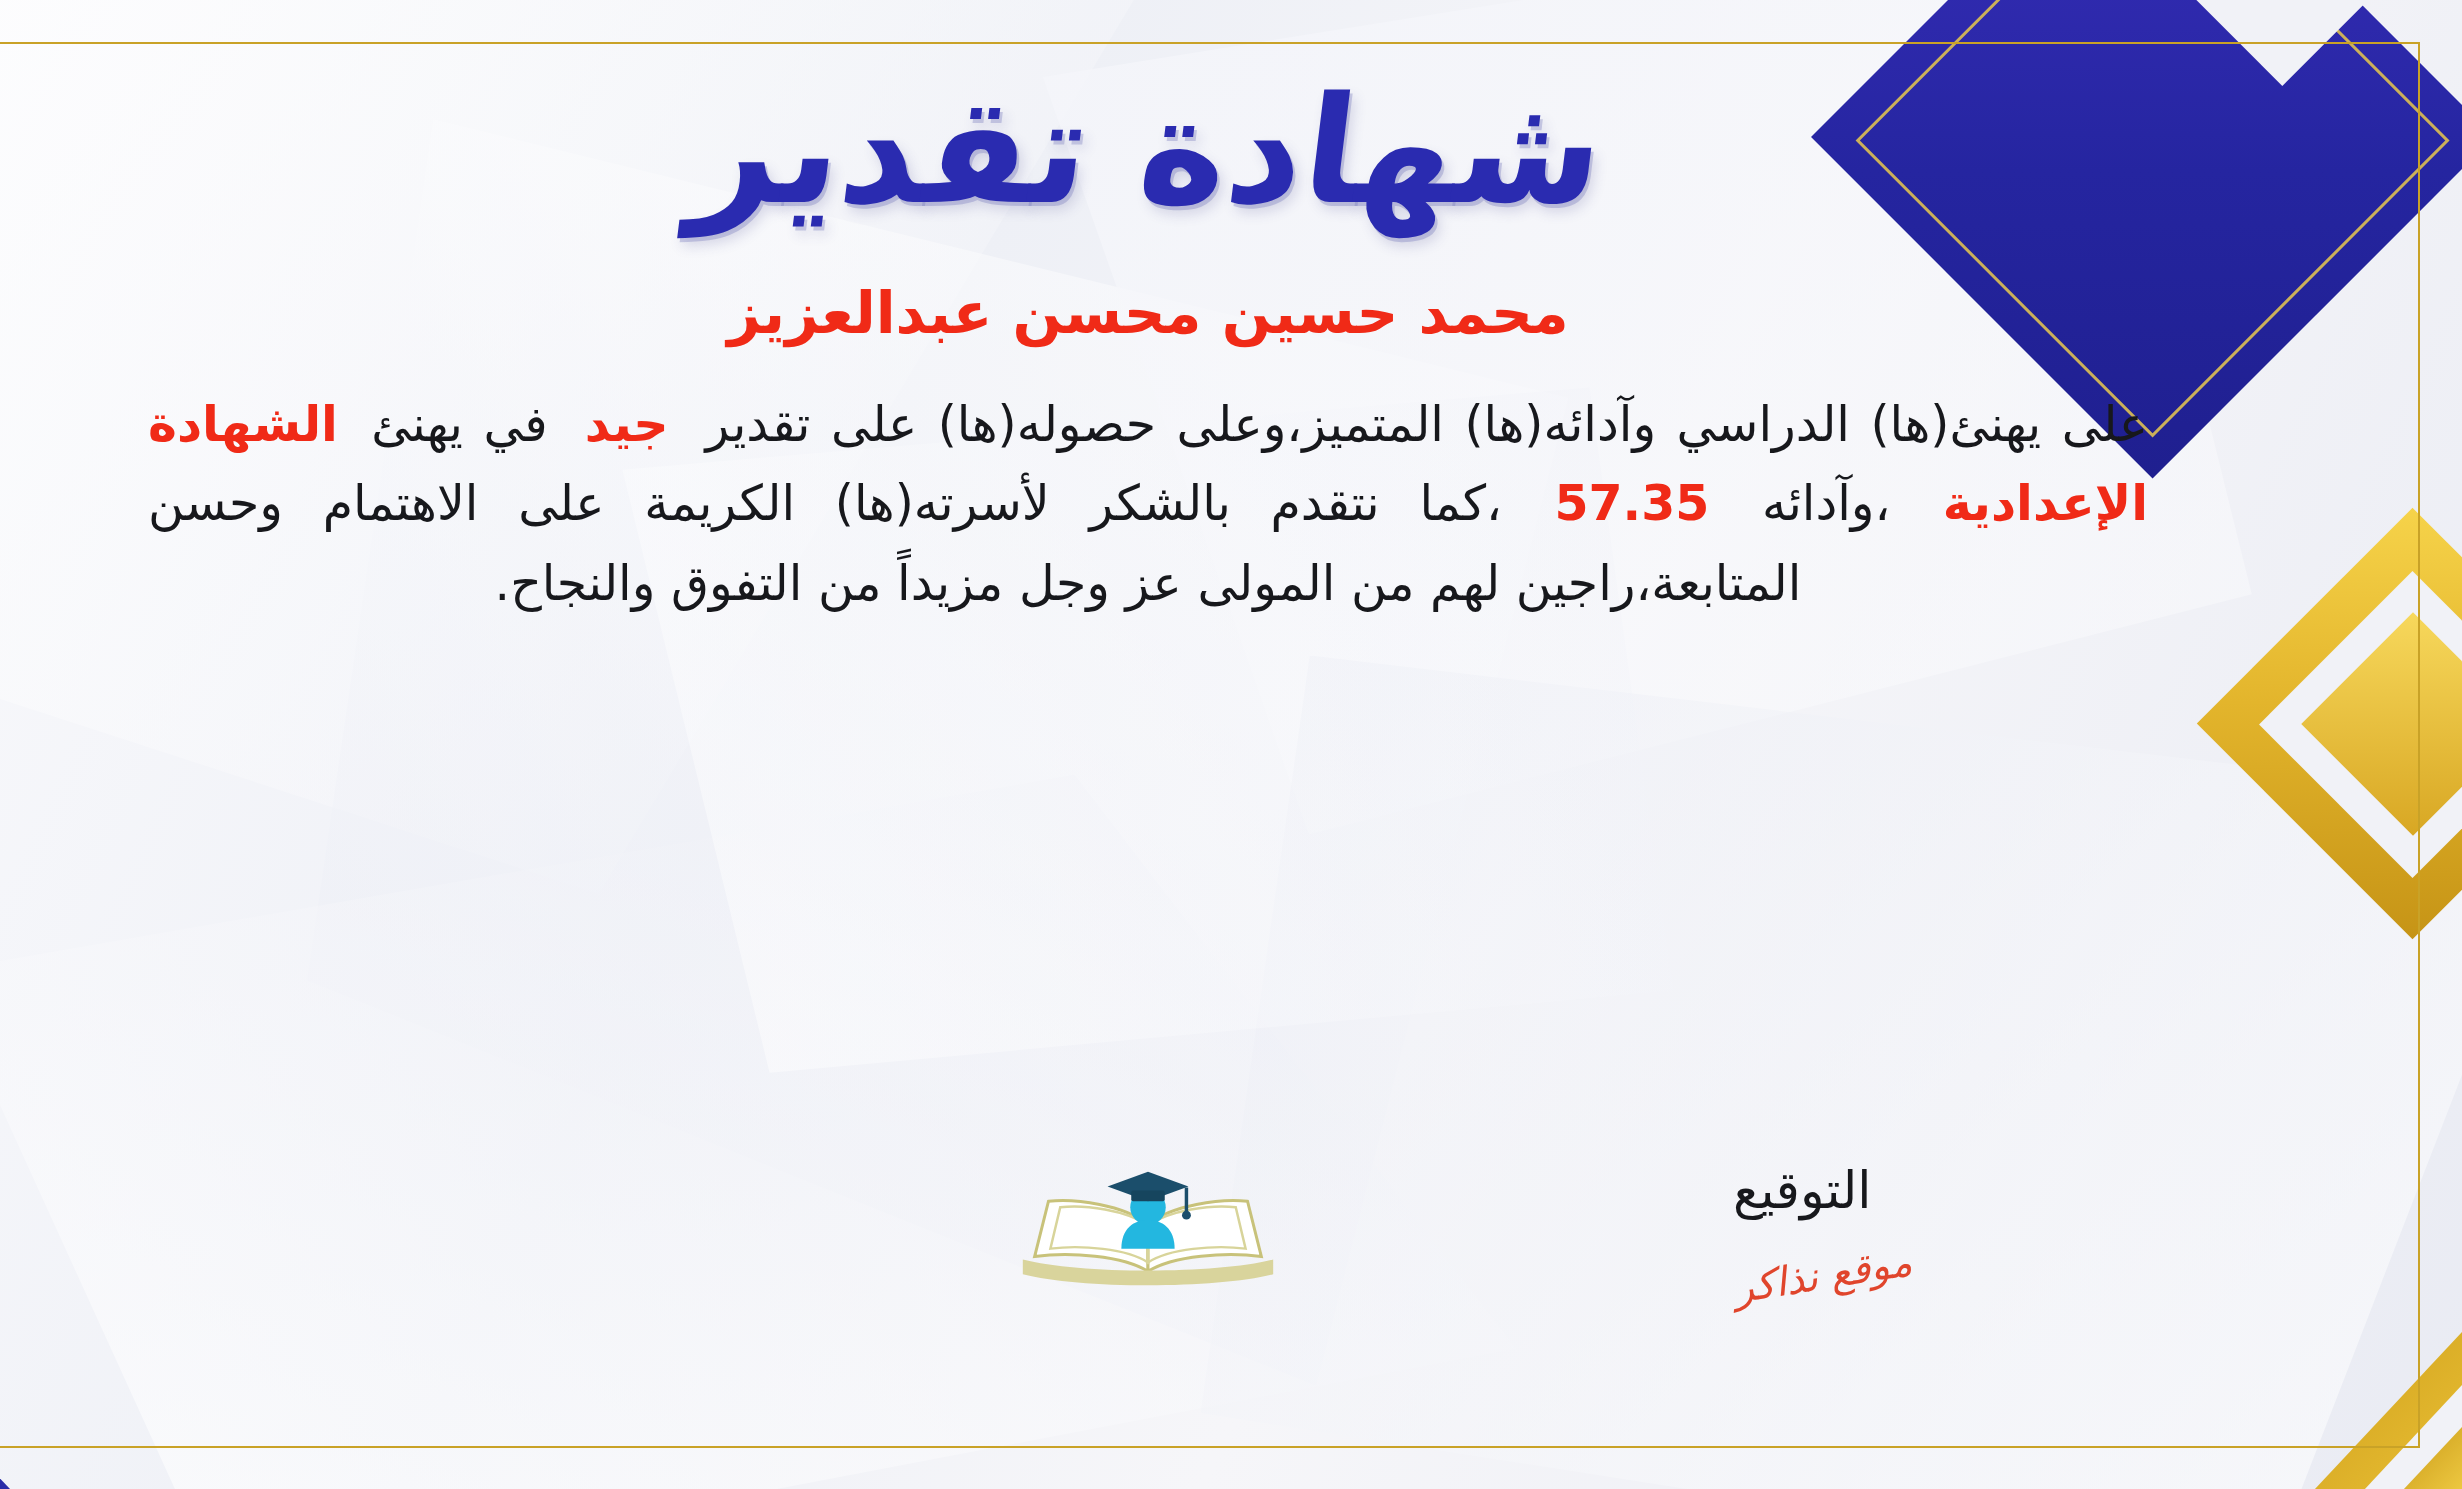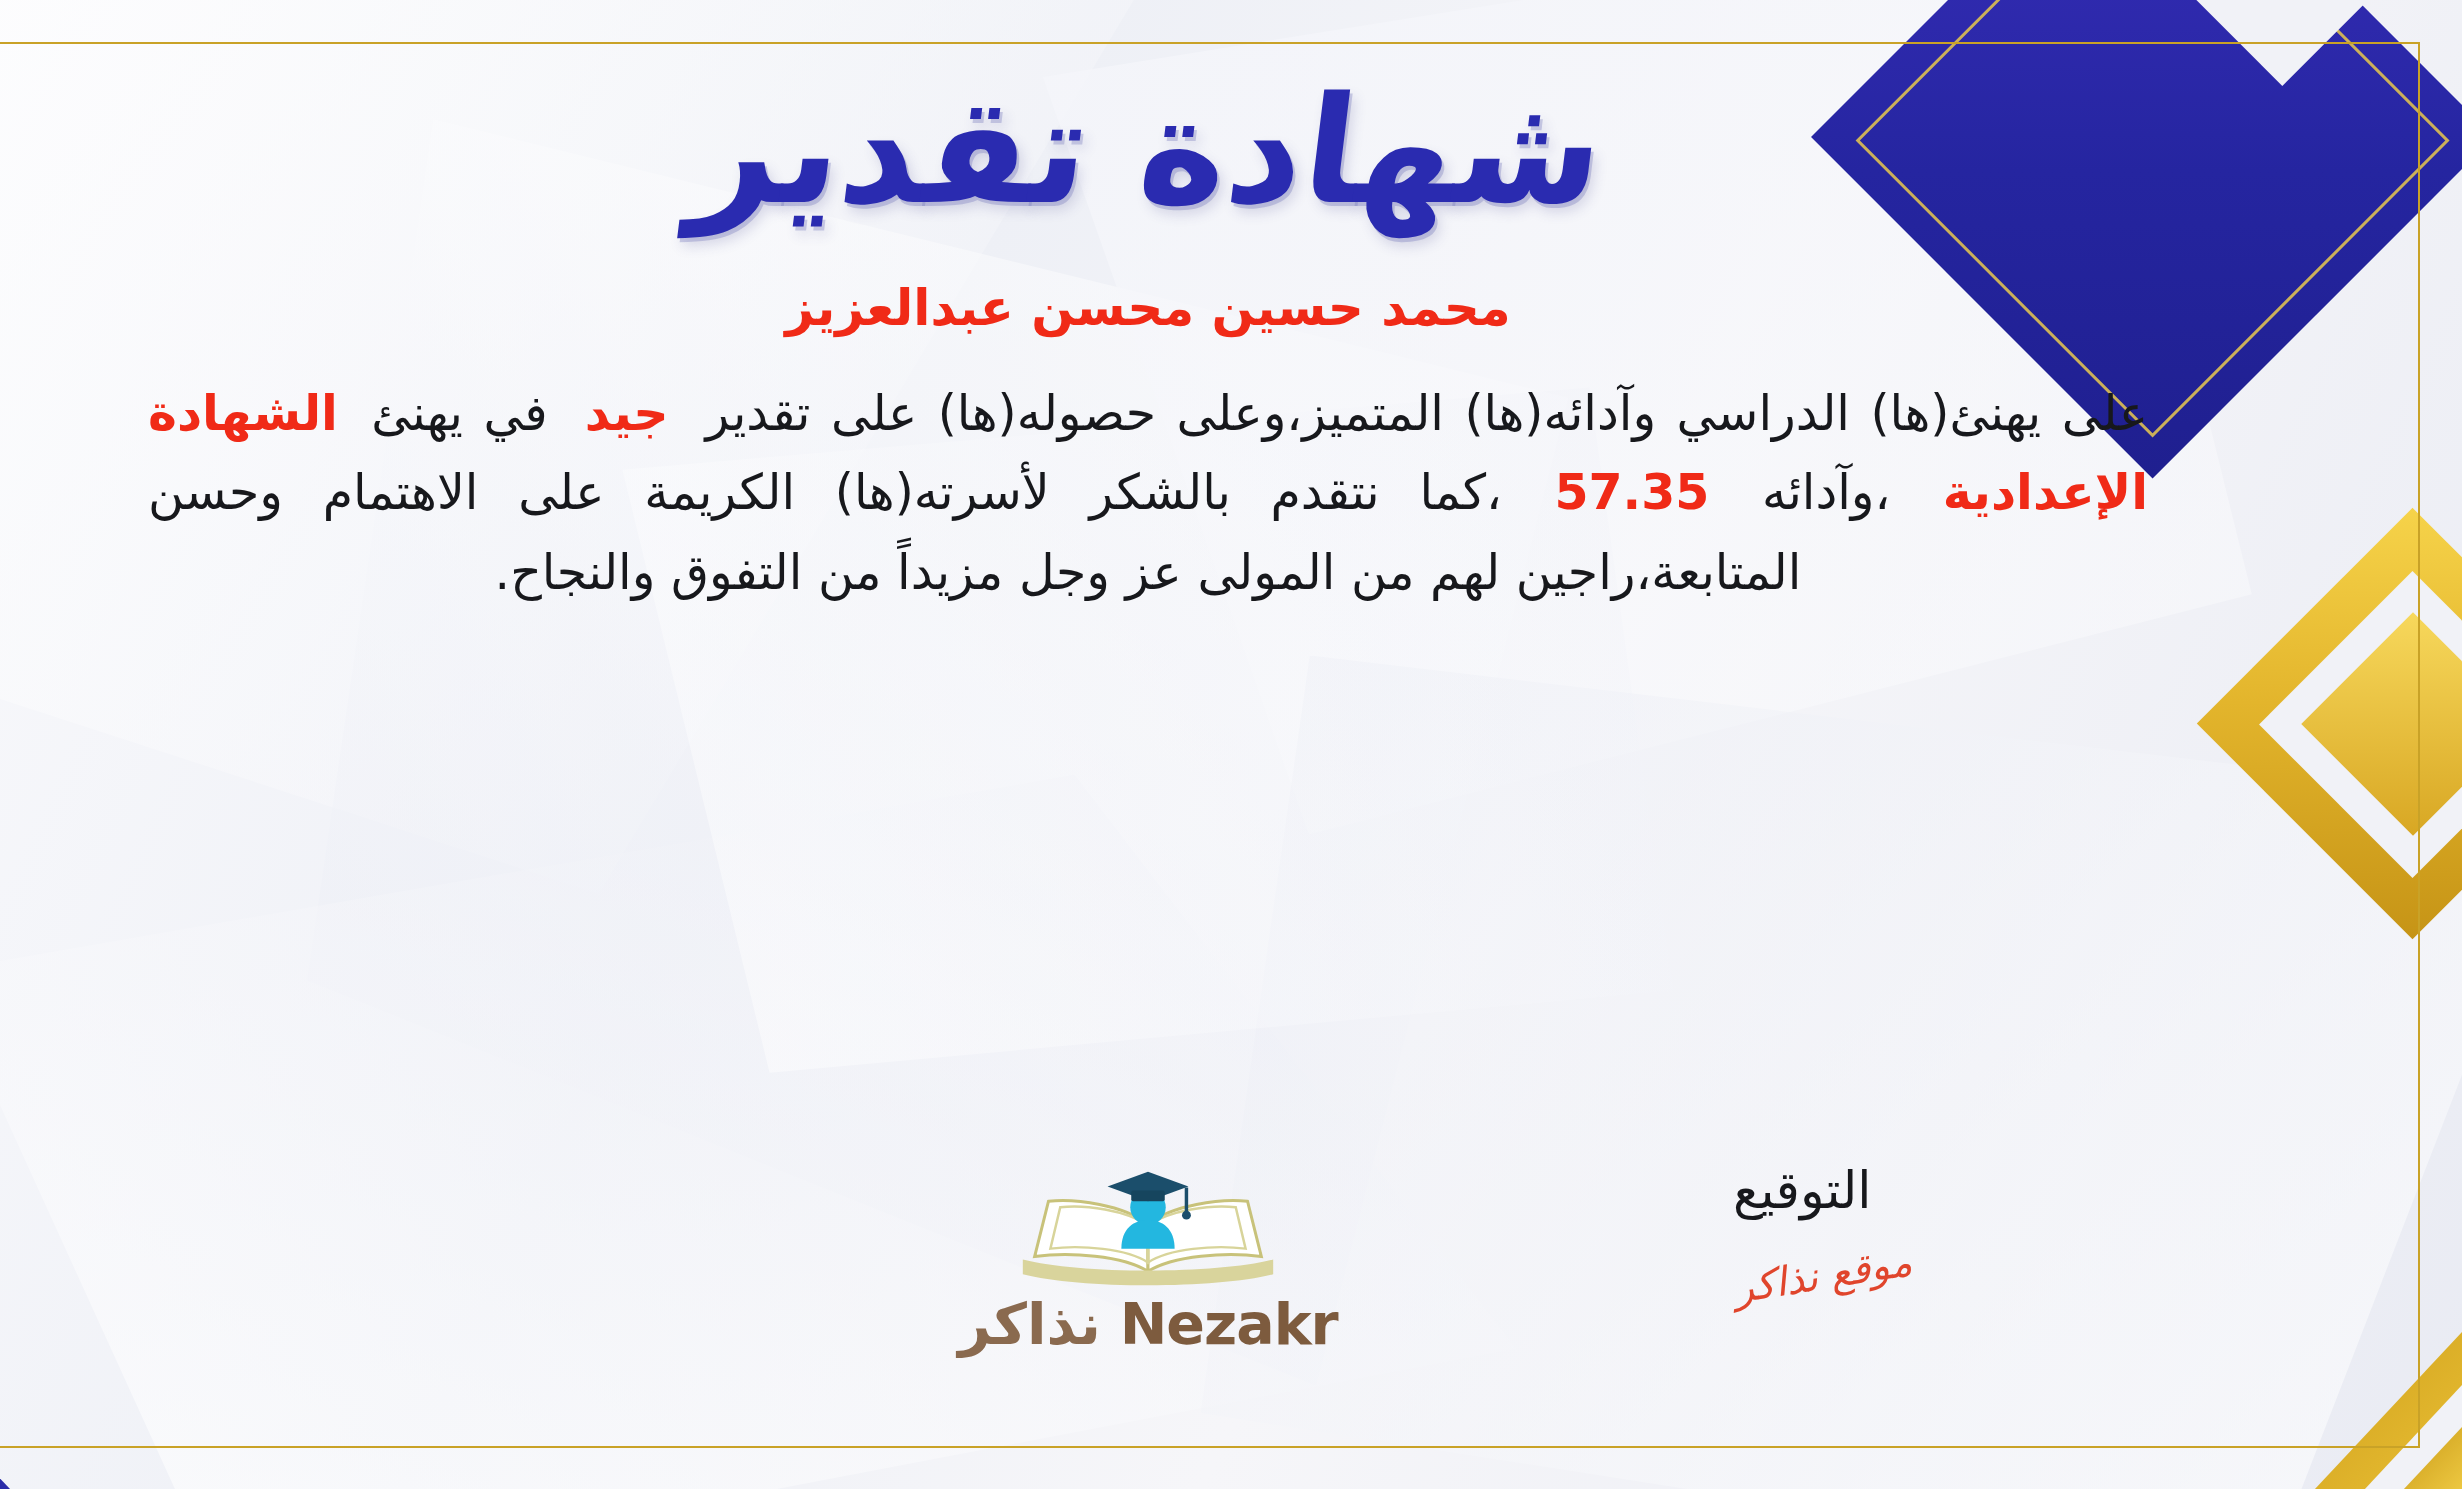--- a/index.html
+++ b/index.html
@@ -193,21 +193,21 @@
     color: #17181c;
   }
 
   .line-intro {
     font-size: 55px;
     line-height: 1.55;
     margin-bottom: 27.6px;
   }
 
   .student-name {
-    font-size: 50px;
+    font-size: 58px;
     font-weight: 700;
     color: #f02a17;
     margin-bottom: 30.5px;
     line-height: 1.4;
   }
 
   .paragraph {
     font-size: 49px;
     line-height: 1.62;
     text-align: justify;
@@ -360,20 +360,16 @@
         <path d="M96 222 C 210 252, 490 252, 604 222 L 604 252 C 490 282, 210 282, 96 252 Z" fill="#d9d49c"></path>
 
         <circle cx="350" cy="116" r="36" fill="#23b7e0"></circle>
         <path d="M296 200 C 296 160, 320 142, 350 142 C 380 142, 404 160, 404 200 Z" fill="#23b7e0"></path>
 
         <path d="M268 74 L 350 44 L 432 74 L 350 104 Z" fill="#1b4e6b"></path>
         <rect x="316" y="82" width="68" height="22" rx="4" fill="#16455e"></rect>
         <path d="M428 76 L 428 126" stroke="#1b4e6b" stroke-width="7"></path>
         <circle cx="428" cy="132" r="9" fill="#1b4e6b"></circle>
       </svg>
-      <div class="logo-word">
-        <span class="lat">Nezakr</span>
-        <span>نذاكر</span>
-      </div>
     </div>
   </div>
 </div>
 
 
 </body></html>

